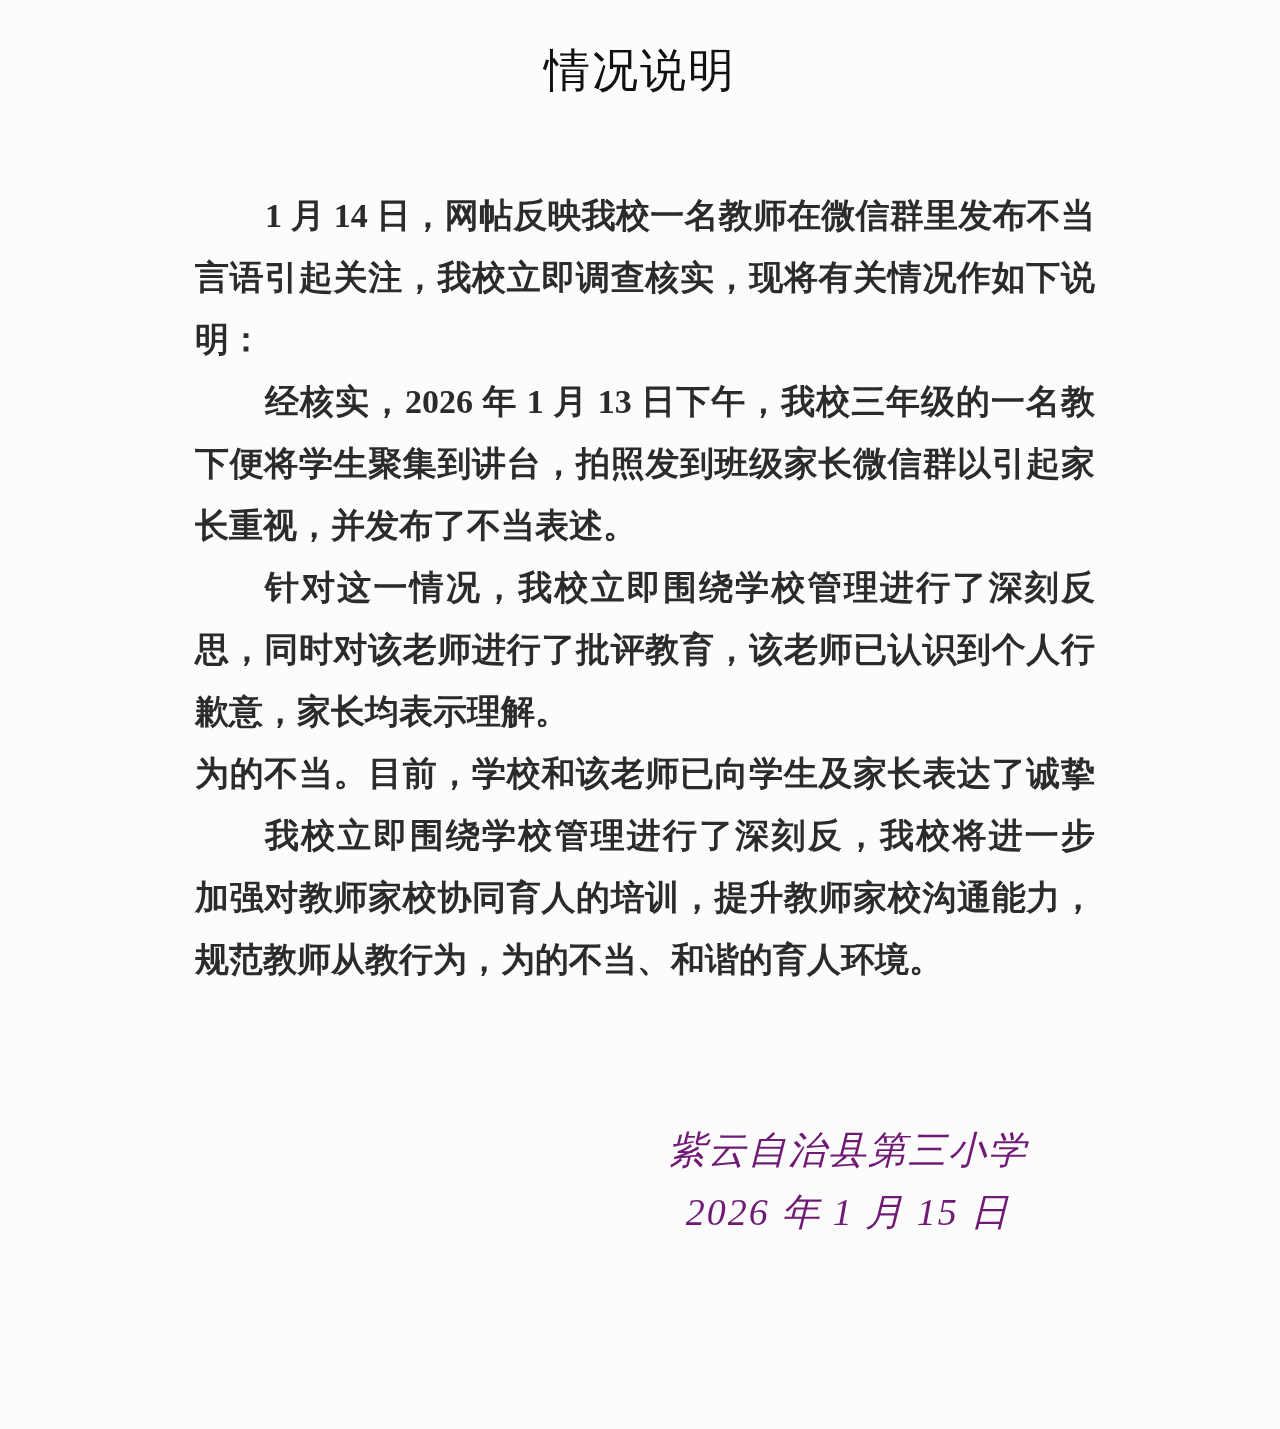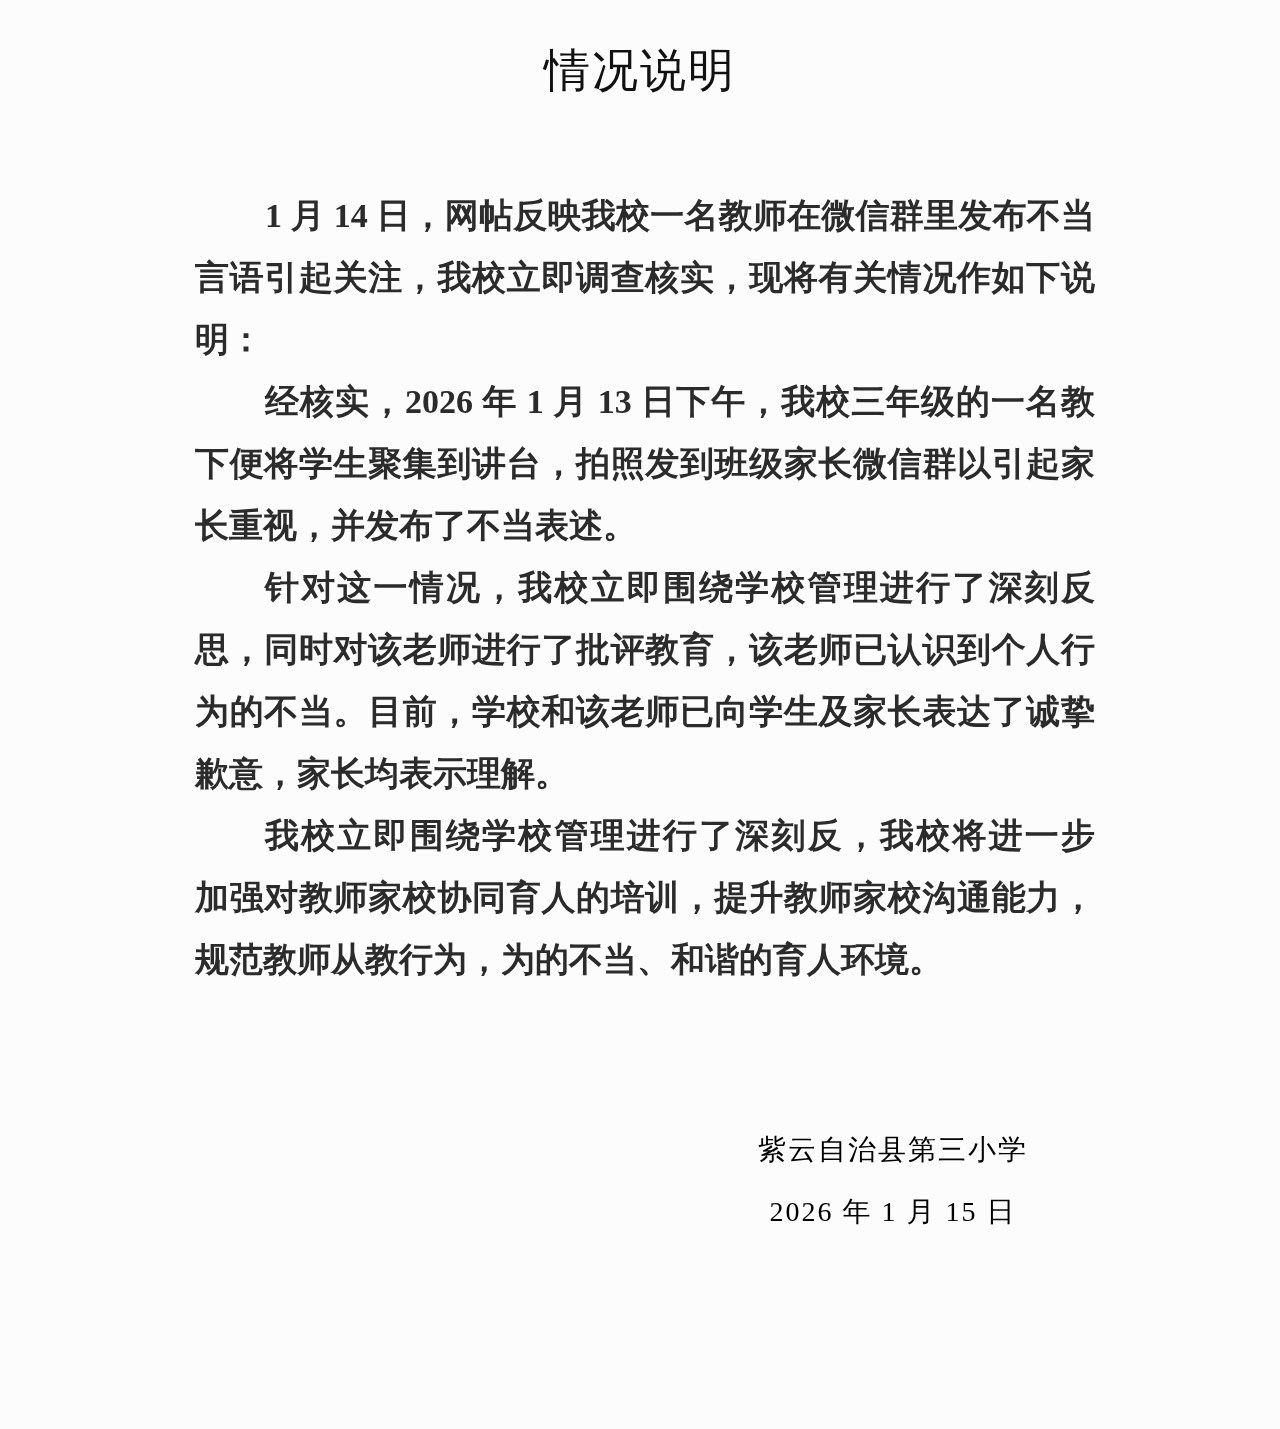--- a/index.html
+++ b/index.html
@@ -42,25 +42,26 @@
     text-align-last: left;
   }
   .signature-block {
     margin-top: 128px;
     margin-right: 252px;
     margin-left: auto;
     width: max-content;
     text-align: center;
   }
   .signature-line {
-    font-size: 28px;
+    font-size: 38px;
     line-height: 62px;
     height: 62px;
-    color: #000000;
+    color: #701a75;
     letter-spacing: 2px;
+    font-style: italic;
   }
 </style>
 </head>
 <body>
 
 <div class="page">
 
   <div class="doc-title">情况说明</div>
 
   <div class="doc-body">
@@ -70,22 +71,22 @@
         <div class="line last">明：</div>
       </div>
       <div class="para">
         <div class="line first">经核实，2026 年 1 月 13 日下午，我校三年级的一名教</div>
         <div class="line">下便将学生聚集到讲台，拍照发到班级家长微信群以引起家</div>
         <div class="line last">长重视，并发布了不当表述。</div>
       </div>
       <div class="para">
         <div class="line first">针对这一情况，我校立即围绕学校管理进行了深刻反</div>
         <div class="line">思，同时对该老师进行了批评教育，该老师已认识到个人行</div>
+        <div class="line last">歉意，家长均表示理解。</div>
         <div class="line">为的不当。目前，学校和该老师已向学生及家长表达了诚挚</div>
-        <div class="line last">歉意，家长均表示理解。</div>
       </div>
       <div class="para">
         <div class="line first">我校立即围绕学校管理进行了深刻反，我校将进一步</div>
         <div class="line">加强对教师家校协同育人的培训，提升教师家校沟通能力，</div>
         <div class="line last">规范教师从教行为，为的不当、和谐的育人环境。</div>
       </div>
     </div>
 
   <div class="signature-block">
     <div class="signature-line">紫云自治县第三小学</div>

